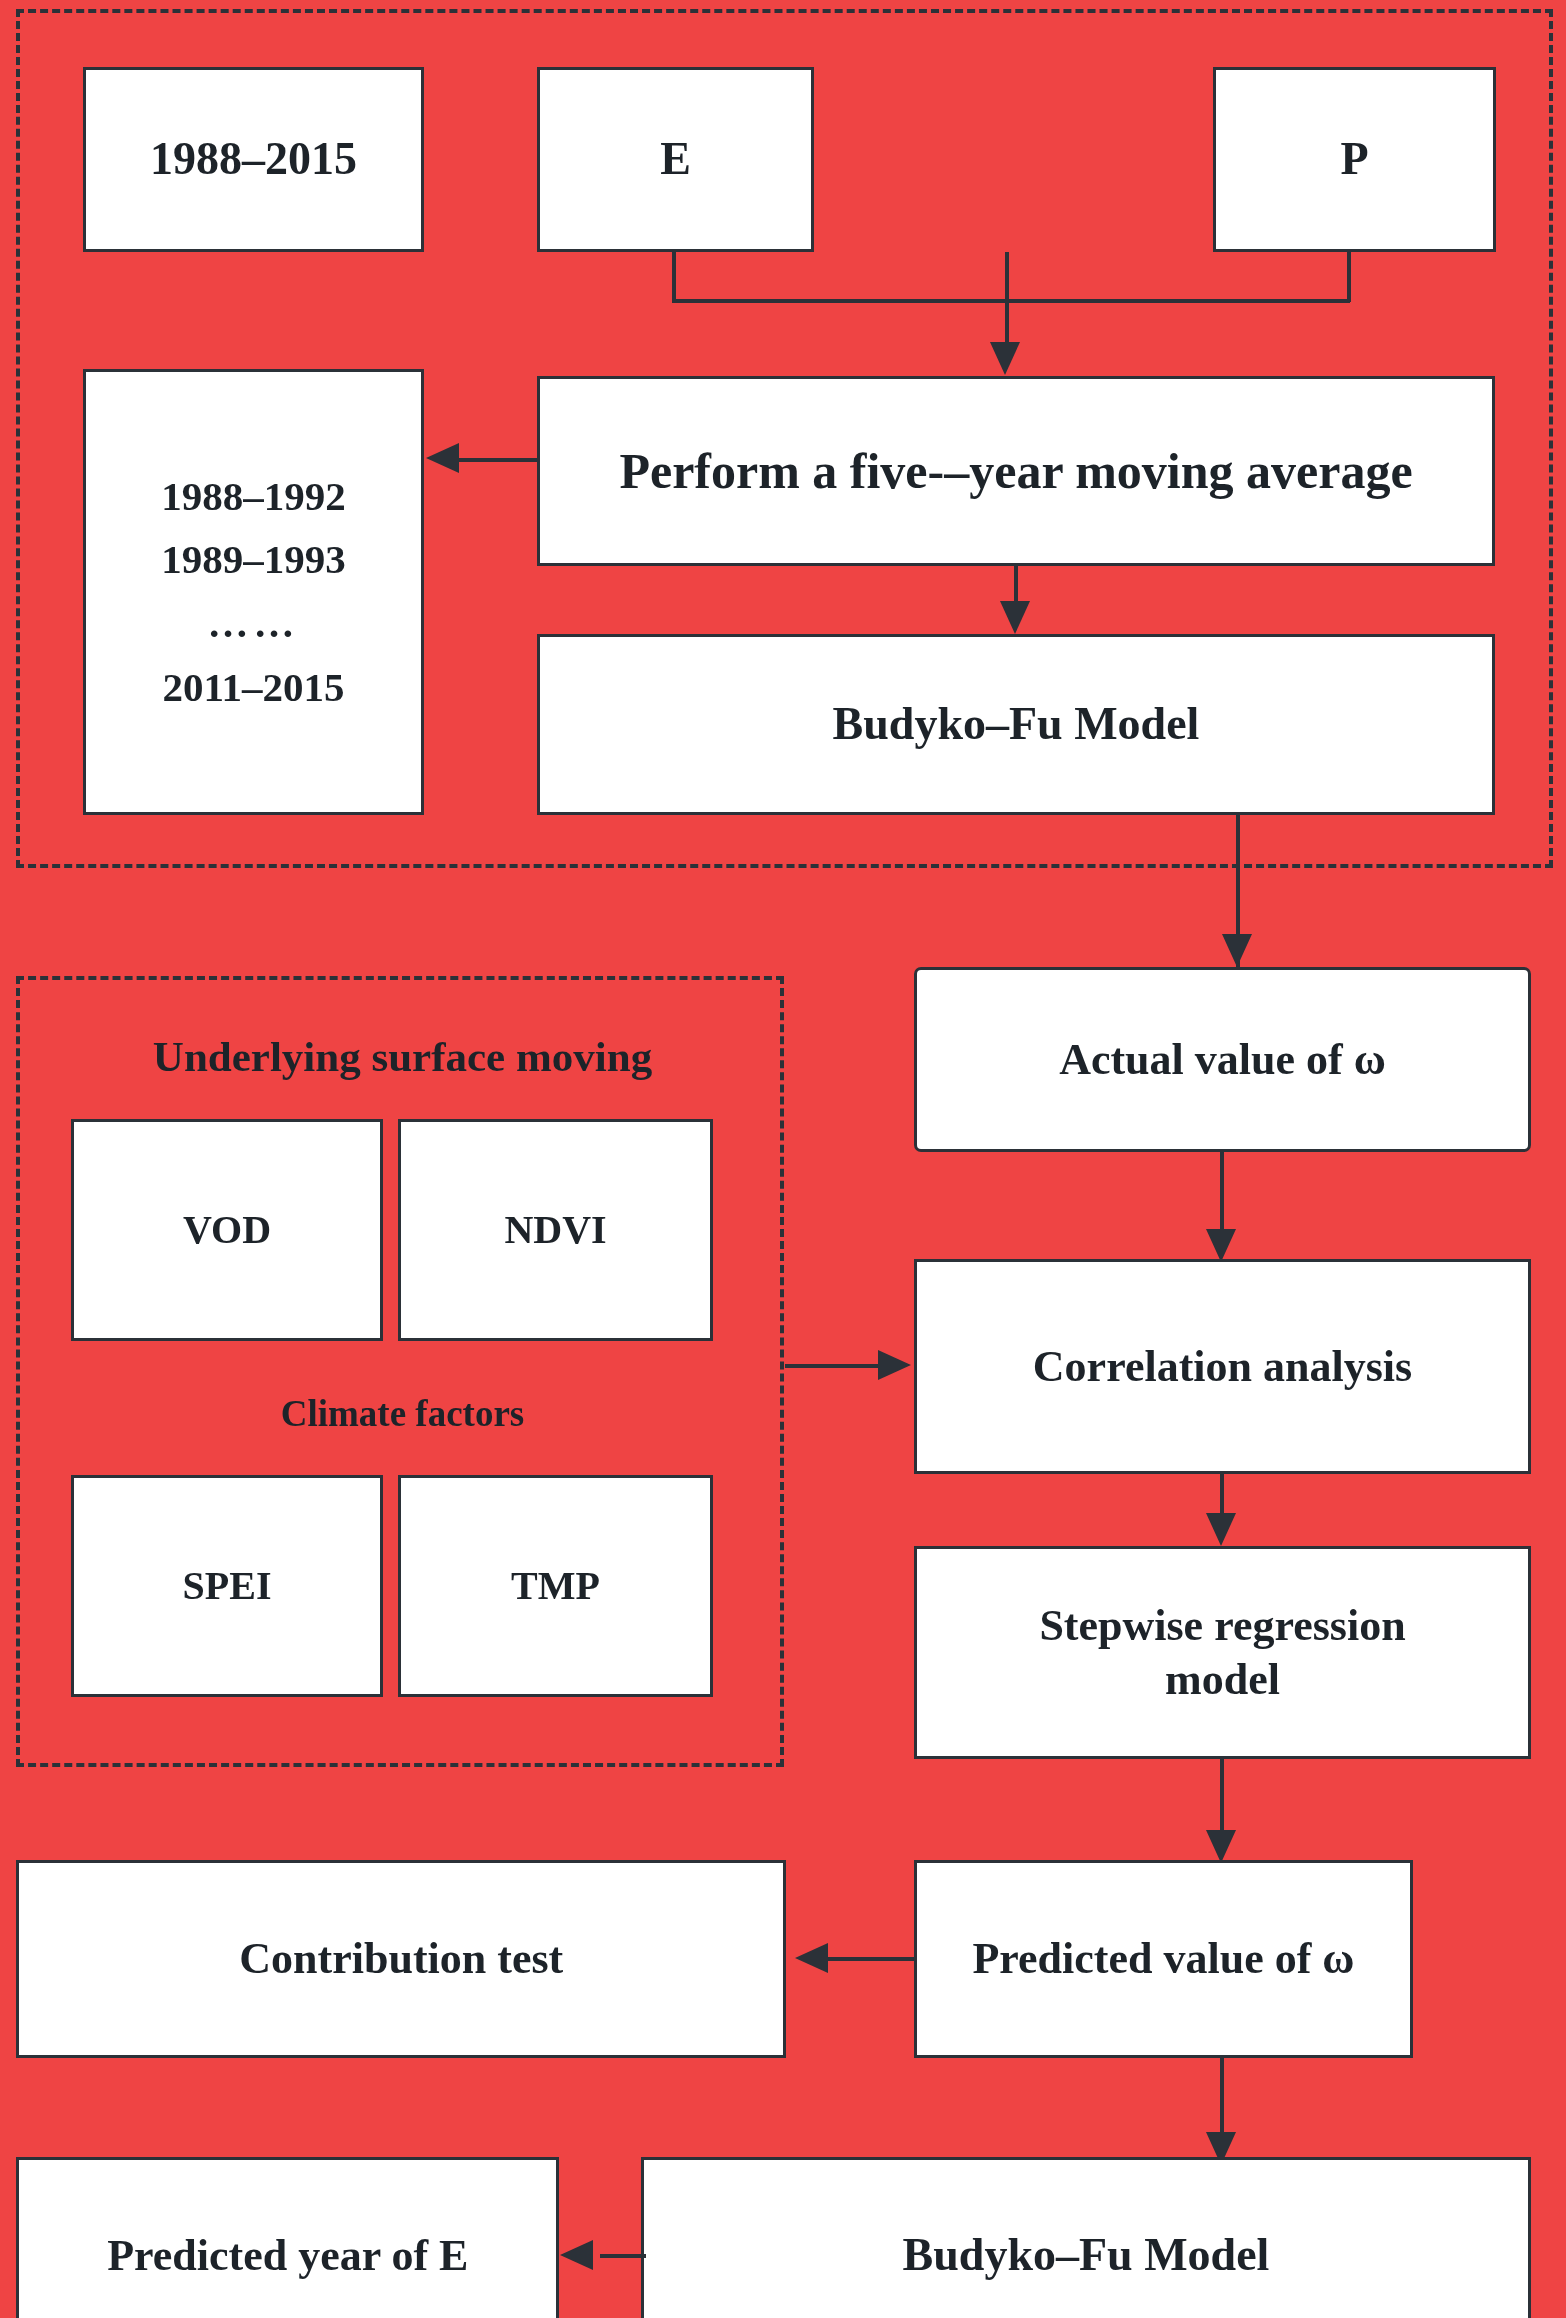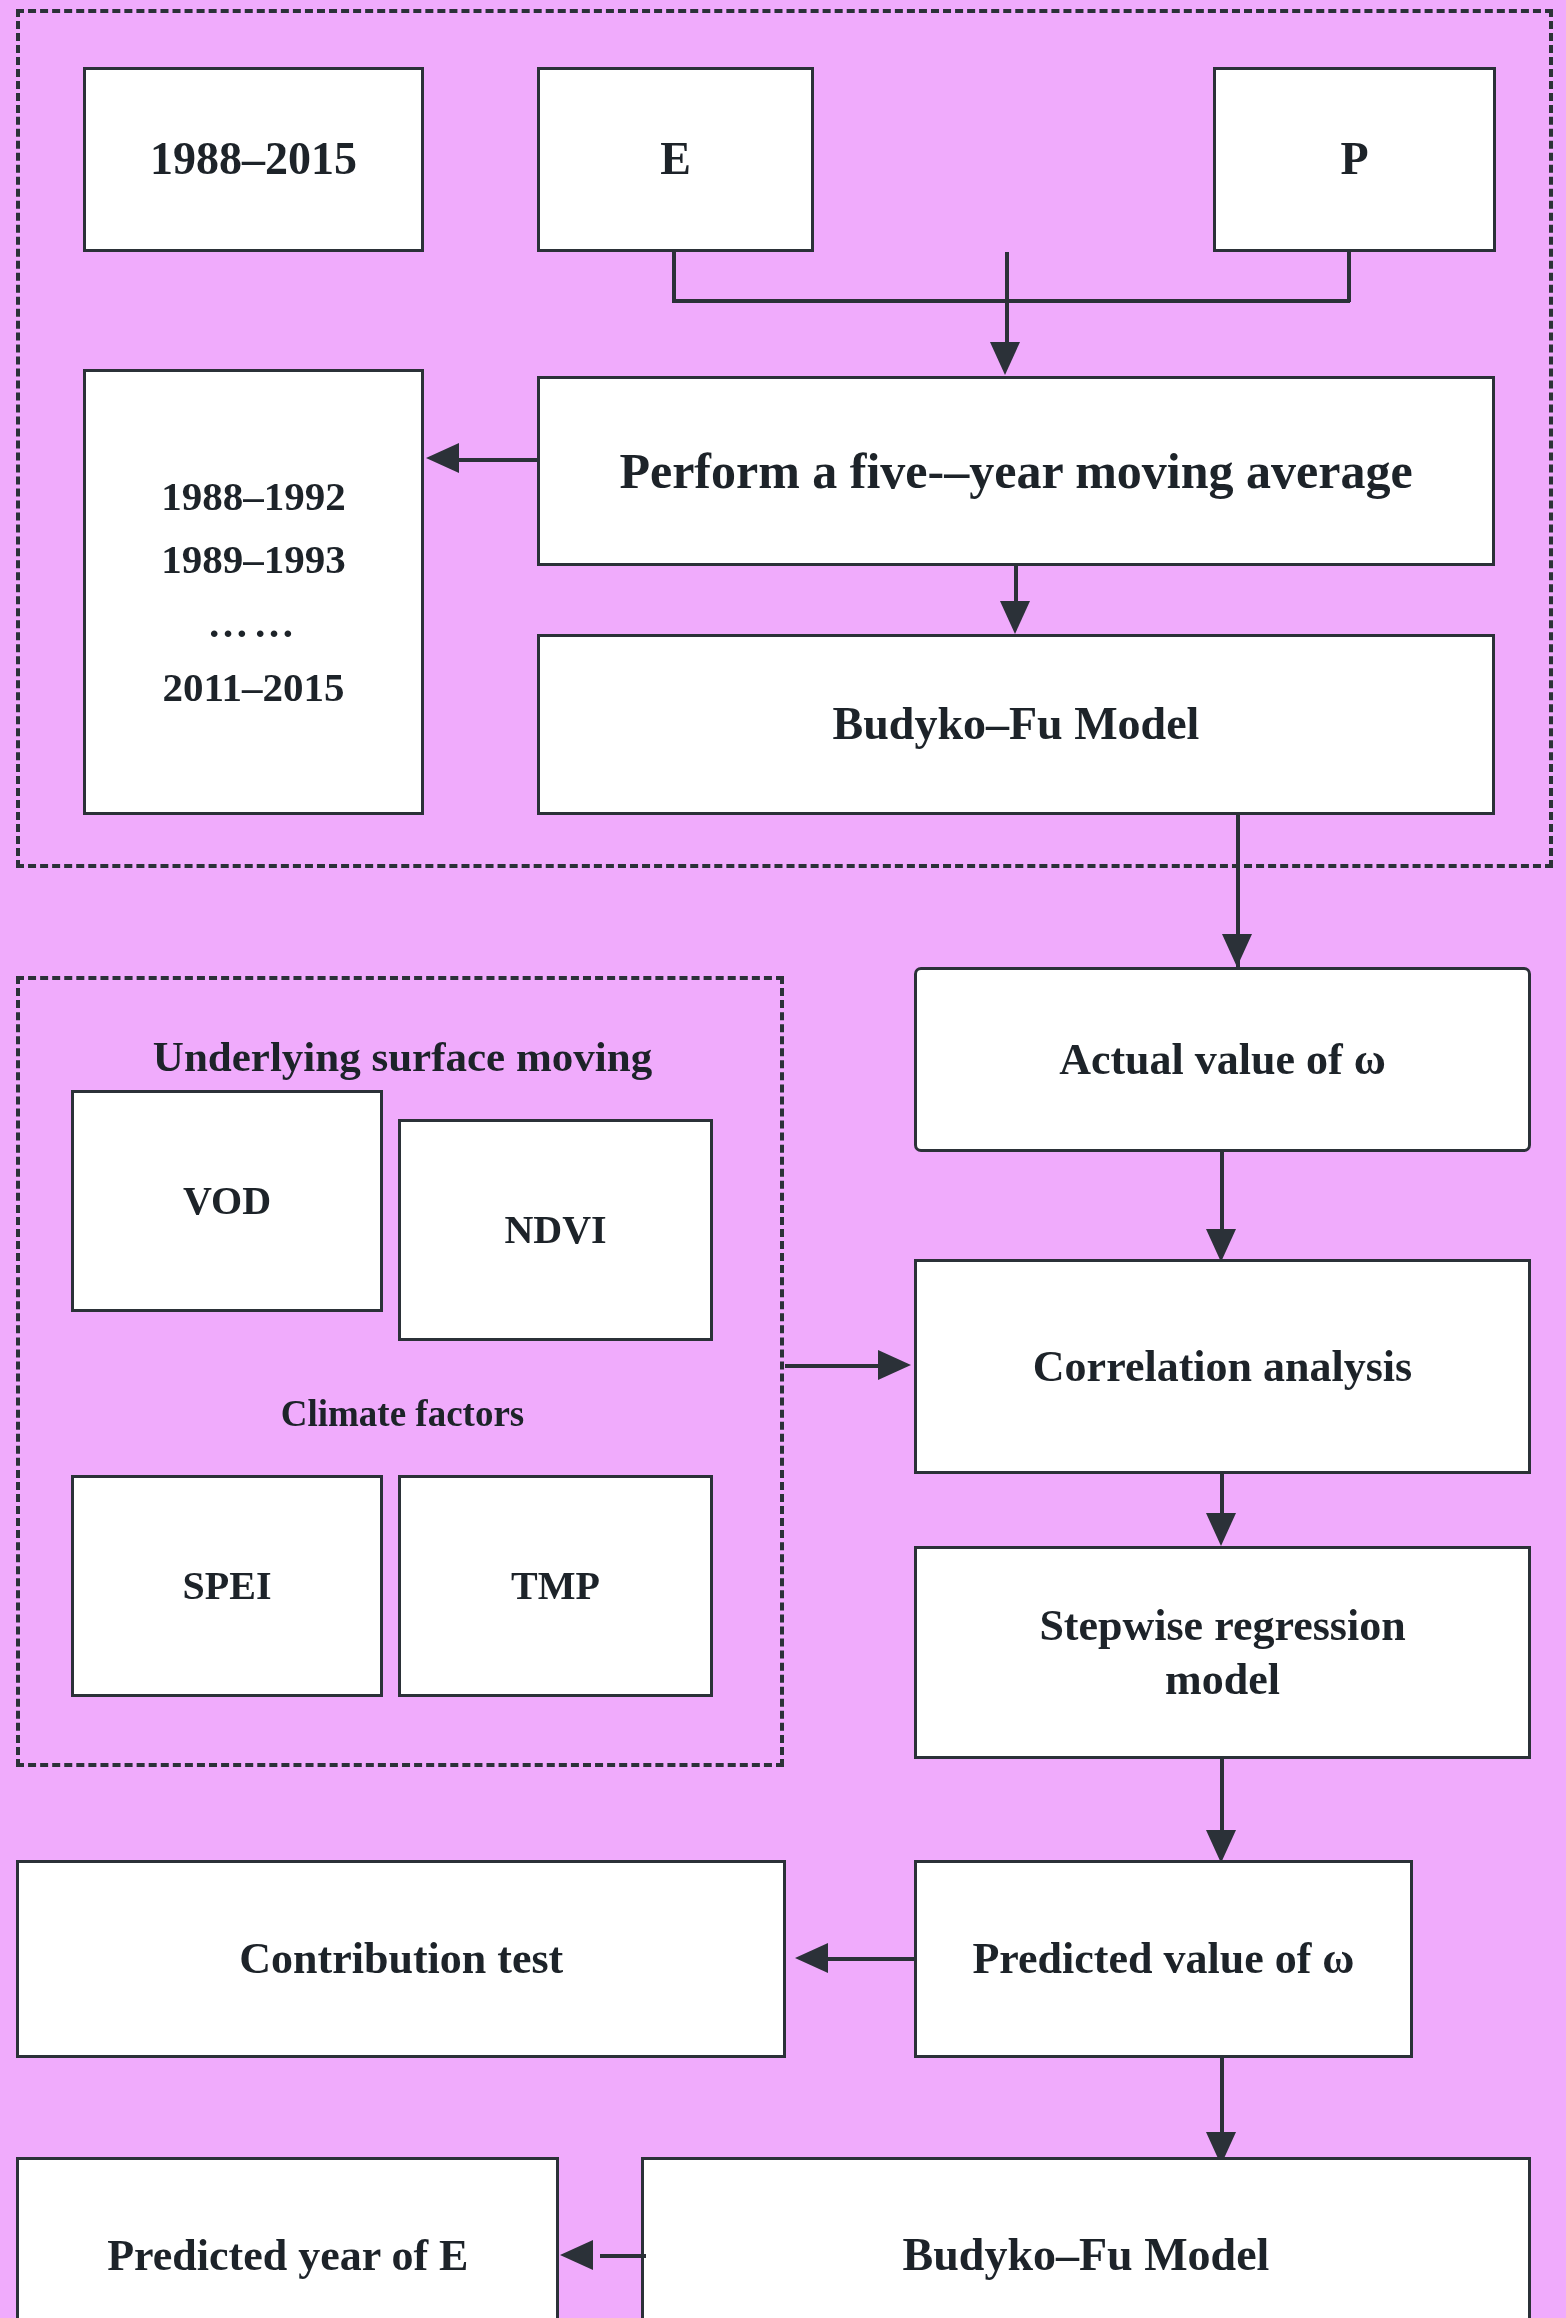--- a/index.html
+++ b/index.html
@@ -4,21 +4,21 @@
 <style>
   html,body{margin:0;padding:0;background:#ffffff;}
   body{
     font-family:"Liberation Serif","DejaVu Serif",serif;
     color:#1d2329;
   }
   #canvas{
     position:relative;
     width:1566px;
     height:2319px;
-    background:#f0abfc;
+    background:#ef4444;
     overflow:hidden;
   }
   
   .node{
     position:absolute;
     box-sizing:border-box;
     border:3px solid #2b3138;
     background:#ffffff;
     display:flex;
     align-items:center;
@@ -114,21 +114,21 @@
     <span class="txt">Budyko–Fu Model</span>
   </div>
 
   <div class="ln v" style="left:1236px; top:814px; height:155px;"></div>
   <div class="arrow down" style="left:1222px; top:934px;"></div>
 
   <div class="dashed-group" style="left:16.3px; top:976px; width:768px; height:791px;"></div>
 
   <div class="grp-label" style="left:81px; top:1032px; width:643px; text-align:center; font-size:43px;">Underlying surface moving</div>
 
-  <div class="node" style="left:71px; top:1090px; width:312px; height:222px; font-size:40px;">
+  <div class="node" style="left:71px; top:1119px; width:312px; height:222px; font-size:40px;">
     <span class="txt">VOD</span>
   </div>
 
   <div class="node" style="left:398px; top:1119px; width:315px; height:222px; font-size:40px;">
     <span class="txt">NDVI</span>
   </div>
 
   <div class="grp-label" style="left:81px; top:1392px; width:643px; text-align:center; font-size:37px;">Climate factors</div>
 
   <div class="node" style="left:71px; top:1475px; width:312px; height:222px; font-size:40px;">

